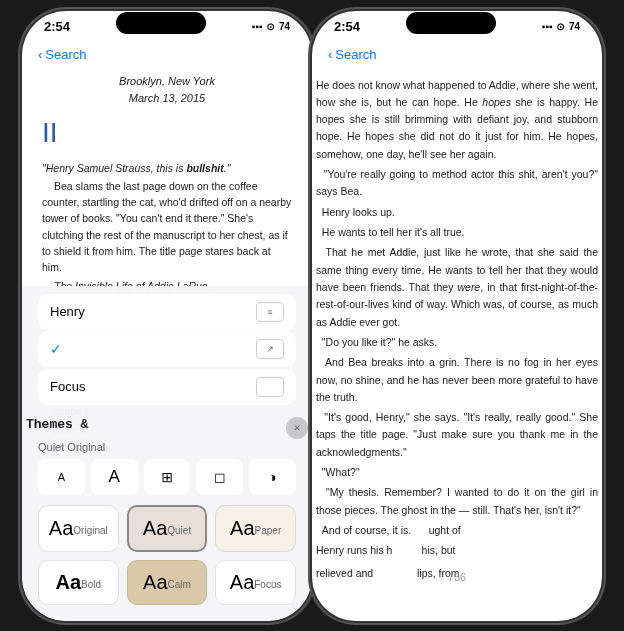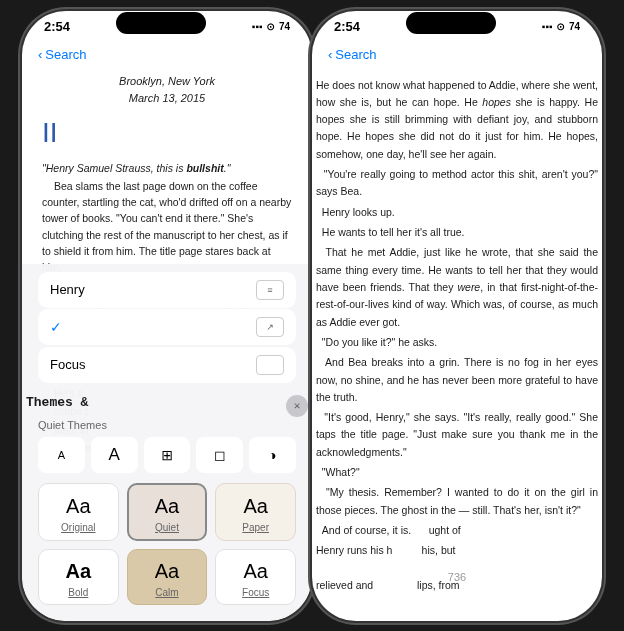--- a/index.html
+++ b/index.html
@@ -193,42 +193,41 @@
     .themes-grid {
       display: grid;
       grid-template-columns: repeat(3, 1fr);
       gap: 8px;
       padding: 4px 16px 16px;
     }
     .theme-item {
       border-radius: 10px;
       overflow: hidden;
       display: flex;
-      flex-direction: column;
+      flex-direction: row;
       align-items: center;
       justify-content: center;
       padding: 10px 0 6px;
       font-size: 13px;
       font-weight: 500;
     }
     .theme-item.original { background: #fff; border: 1.5px solid #e0e0e0; }
     .theme-item.quiet { background: #e8e0d8; border: 2px solid #888; }
     .theme-item.paper { background: #f5f0e8; border: 1.5px solid #e0d8cc; }
     .theme-item.bold-theme { background: #fff; border: 1.5px solid #e0e0e0; }
     .theme-item.calm { background: #d9c9a8; border: 1.5px solid #c8b890; }
     .theme-item.focus { background: #fff; border: 1.5px solid #e0e0e0; }
     .theme-aa {
       font-size: 20px;
       margin-bottom: 4px;
     }
     .theme-aa.bold-aa { font-weight: 800; }
     .theme-name {
       font-size: 10px;
       color: #666;
-      text-decoration: underline;
     }
     .right-phone .book-text-right p {
       margin-bottom: 1px;
       text-align: justify;
     }
     .page-number {
       text-align: center;
       font-size: 10px;
       color: #999;
       padding-bottom: 8px;
@@ -292,21 +291,21 @@
         <div class="slide-option-row">
           <span class="slide-option-label">Focus</span>
           <div class="option-icon"></div>
         </div>
       </div>
 
       <div class="themes-header">
         <span class="themes-label">Themes &amp;</span>
         <div class="close-btn">✕</div>
       </div>
-      <div style="padding: 0 16px 2px; font-size: 11px; color: #666;">Quiet Themes</div>
+      <div style="padding: 0 16px 2px; font-size: 11px; color: #666;">Quiet Original</div>
 
       <div class="font-controls">
         <div class="font-ctrl-btn small-a" style="font-size:11px; font-weight:500;">A</div>
         <div class="font-ctrl-btn large-a" style="font-size:17px; font-weight:500;">A</div>
         <div class="font-ctrl-btn icon-btn" style="font-size:14px;">⊞</div>
         <div class="font-ctrl-btn icon-btn" style="font-size:14px;">◻</div>
         <div class="font-ctrl-btn icon-btn" style="font-size:14px;">◑</div>
       </div>
 
       <div class="themes-grid">
@@ -363,21 +362,21 @@
         <p style="margin-bottom:3px;">&nbsp;&nbsp;"You're really going to method actor this shit, aren't you?" says Bea.</p>
         <p style="margin-bottom:3px;">&nbsp;&nbsp;Henry looks up.</p>
         <p style="margin-bottom:3px;">&nbsp;&nbsp;He wants to tell her it's all true.</p>
         <p style="margin-bottom:3px;">&nbsp;&nbsp;That he met Addie, just like he wrote, that she said the same thing every time. He wants to tell her that they would have been friends. That they <em>were</em>, in that first-night-of-the-rest-of-our-lives kind of way. Which was, of course, as much as Addie ever got.</p>
         <p style="margin-bottom:3px;">&nbsp;&nbsp;"Do you like it?" he asks.</p>
         <p style="margin-bottom:3px;">&nbsp;&nbsp;And Bea breaks into a grin. There is no fog in her eyes now, no shine, and he has never been more grateful to have the truth.</p>
         <p style="margin-bottom:3px;">&nbsp;&nbsp;"It's good, Henry," she says. "It's really, really good." She taps the title page. "Just make sure you thank me in the acknowledgments."</p>
         <p style="margin-bottom:3px;">&nbsp;&nbsp;"What?"</p>
         <p style="margin-bottom:3px;">&nbsp;&nbsp;"My thesis. Remember? I wanted to do it on the girl in those pieces. The ghost in the — still. That's her, isn't it?"</p>
         <p style="margin-bottom:3px;">&nbsp;&nbsp;And of course, it is.&nbsp;&nbsp;&nbsp;&nbsp;&nbsp;&nbsp;ught of</p>
-        <p style="margin-bottom:17px;">Henry runs his h&nbsp;&nbsp;&nbsp;&nbsp;&nbsp;&nbsp;&nbsp;&nbsp;&nbsp;&nbsp;his, but</p>
+        <p style="margin-bottom:5px;">Henry runs his h&nbsp;&nbsp;&nbsp;&nbsp;&nbsp;&nbsp;&nbsp;&nbsp;&nbsp;&nbsp;his, but</p>
         <p style="margin-bottom:3px;">relieved and&nbsp;&nbsp;&nbsp;&nbsp;&nbsp;&nbsp;&nbsp;&nbsp;&nbsp;&nbsp;&nbsp;&nbsp;&nbsp;&nbsp;&nbsp;lips, from</p>
 
       </div>
     </div>
 
     <div class="page-number" style="position:absolute; bottom: 30px; left: 0; right: 0; text-align:center; font-size: 11px; color: #999;">736</div>
   </div>
 </div>
 
 </body></html>

